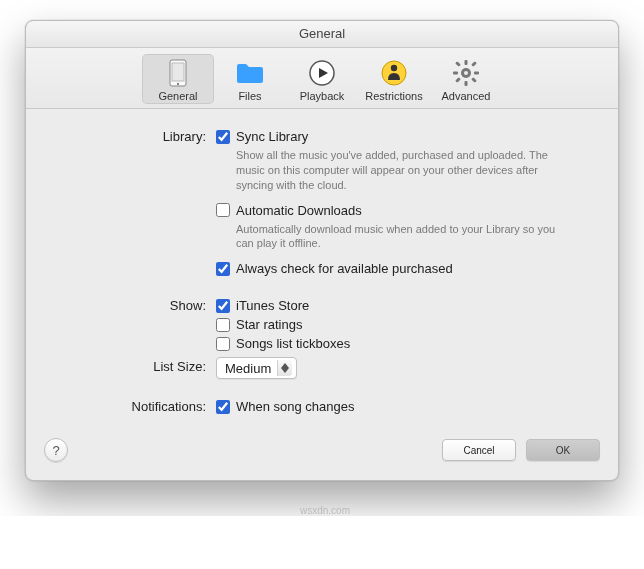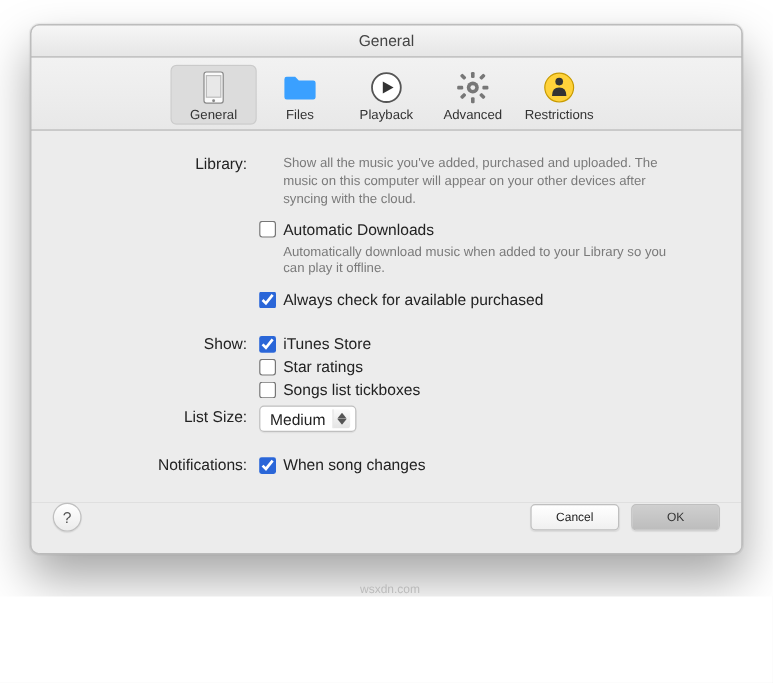--- a/index.html
+++ b/index.html
@@ -192,20 +192,30 @@
       <div class="tb-label">Files</div>
     </div>
     <div class="tb-item">
       <div class="tb-icon">
         <svg width="28" height="28" viewBox="0 0 28 28">
           <circle cx="14" cy="14" r="12" fill="#fff" stroke="#555" stroke-width="1.5"></circle>
           <polygon points="11,9 20,14 11,19" fill="#333"></polygon>
         </svg>
       </div>
       <div class="tb-label">Playback</div>
+    </div>
+    <div class="tb-item">
+      <div class="tb-icon">
+        <svg width="28" height="28" viewBox="0 0 28 28">
+          <circle cx="14" cy="14" r="12" fill="#ffd23a" stroke="#c79a00"></circle>
+          <circle cx="14" cy="9" r="3.2" fill="#333"></circle>
+          <path d="M8 21 Q8 14 14 14 Q20 14 20 21 Z" fill="#333"></path>
+        </svg>
+      </div>
+      <div class="tb-label">Restrictions</div>
     </div>
     <div class="tb-item">
       <div class="tb-icon">
         <svg width="28" height="28" viewBox="0 0 28 28">
           <g fill="#777">
             <circle cx="14" cy="14" r="5"></circle>
             <g>
               <rect x="12.5" y="1" width="3" height="5" rx="1"></rect>
               <rect x="12.5" y="22" width="3" height="5" rx="1"></rect>
               <rect x="1" y="12.5" width="5" height="3" rx="1"></rect>
@@ -214,37 +224,31 @@
               <rect x="19.5" y="19.5" width="5" height="3" rx="1" transform="rotate(45 22 21)"></rect>
               <rect x="19.5" y="3.5" width="5" height="3" rx="1" transform="rotate(-45 22 5)"></rect>
               <rect x="3.5" y="19.5" width="5" height="3" rx="1" transform="rotate(-45 6 21)"></rect>
             </g>
           </g>
           <circle cx="14" cy="14" r="2" fill="#ececec"></circle>
         </svg>
       </div>
       <div class="tb-label">Advanced</div>
     </div>
-    <div class="tb-item">
-      <div class="tb-icon">
-        <svg width="28" height="28" viewBox="0 0 28 28">
-          <circle cx="14" cy="14" r="12" fill="#ffd23a" stroke="#c79a00"></circle>
-          <circle cx="14" cy="9" r="3.2" fill="#333"></circle>
-          <path d="M8 21 Q8 14 14 14 Q20 14 20 21 Z" fill="#333"></path>
-        </svg>
-      </div>
-      <div class="tb-label">Restrictions</div>
-    </div>
   </div>
 
   <div class="body">
 
     <div class="row">
       <div class="label-col">Library:</div>
       <div class="field-col">
+        <div class="chk-line">
+          <input type="checkbox" checked="" style="">
+          <span>Sync Library</span>
+        </div>
         <div class="desc">Show all the music you've added, purchased and uploaded. The music on this computer will appear on your other devices after syncing with the cloud.</div>
 
         <div class="chk-line">
           <input type="checkbox" style="">
           <span>Automatic Downloads</span>
         </div>
         <div class="desc">Automatically download music when added to your Library so you can play it offline.</div>
 
         <div class="chk-line">
           <input type="checkbox" checked="" style="">

